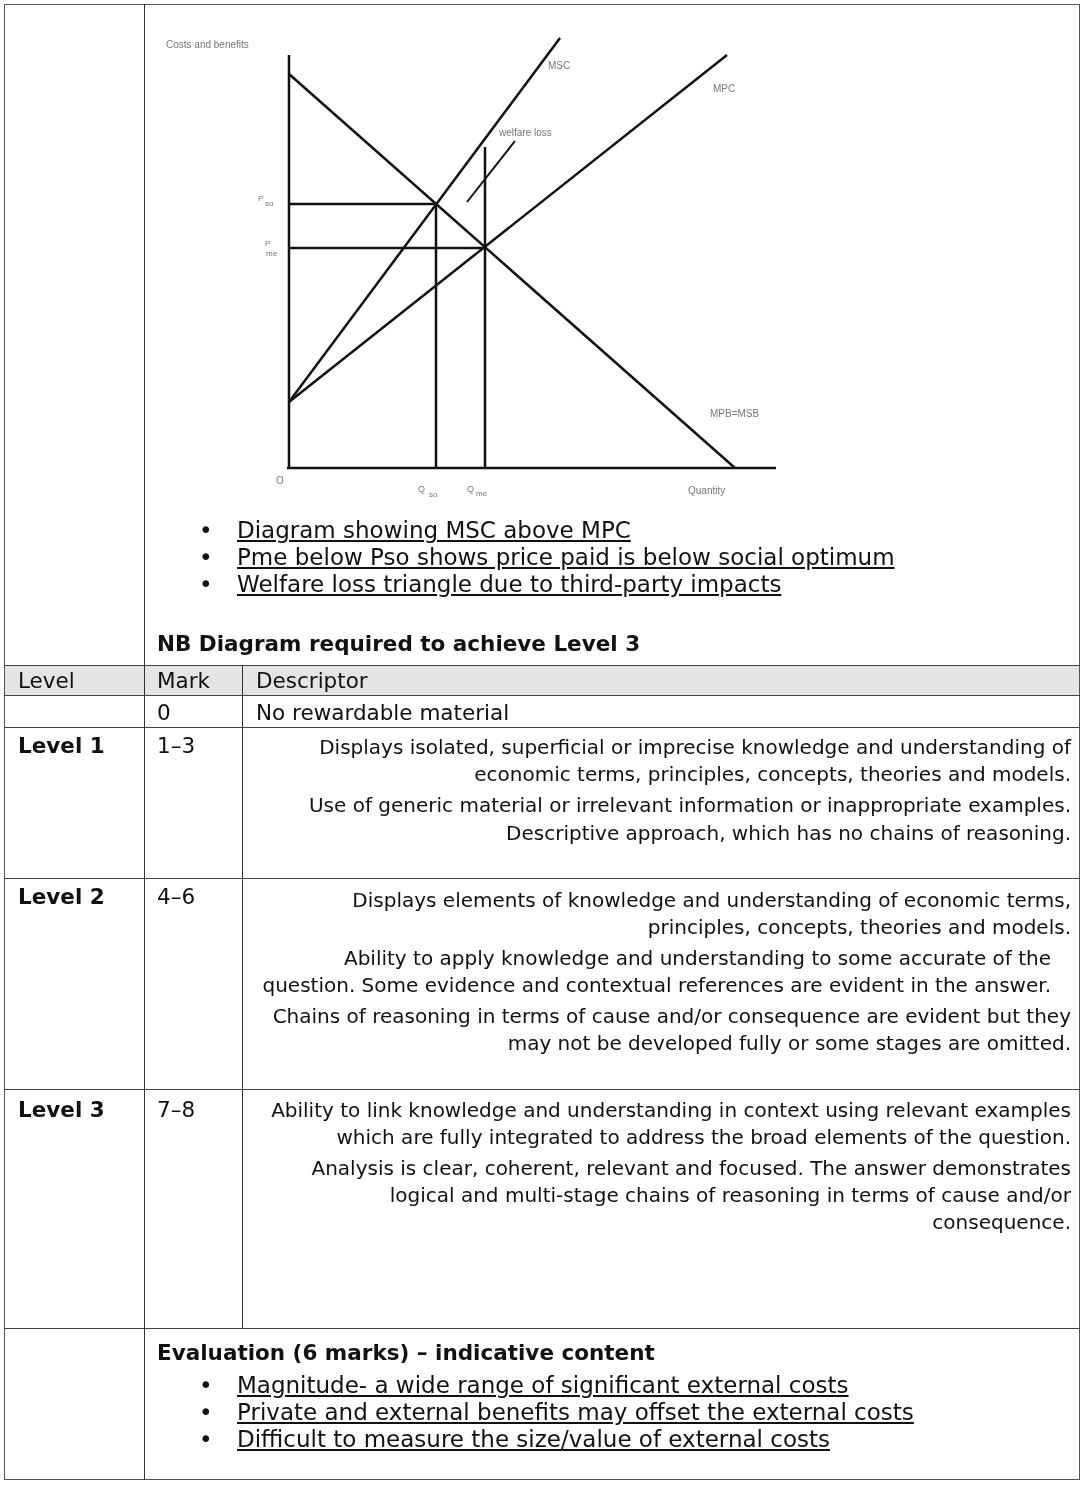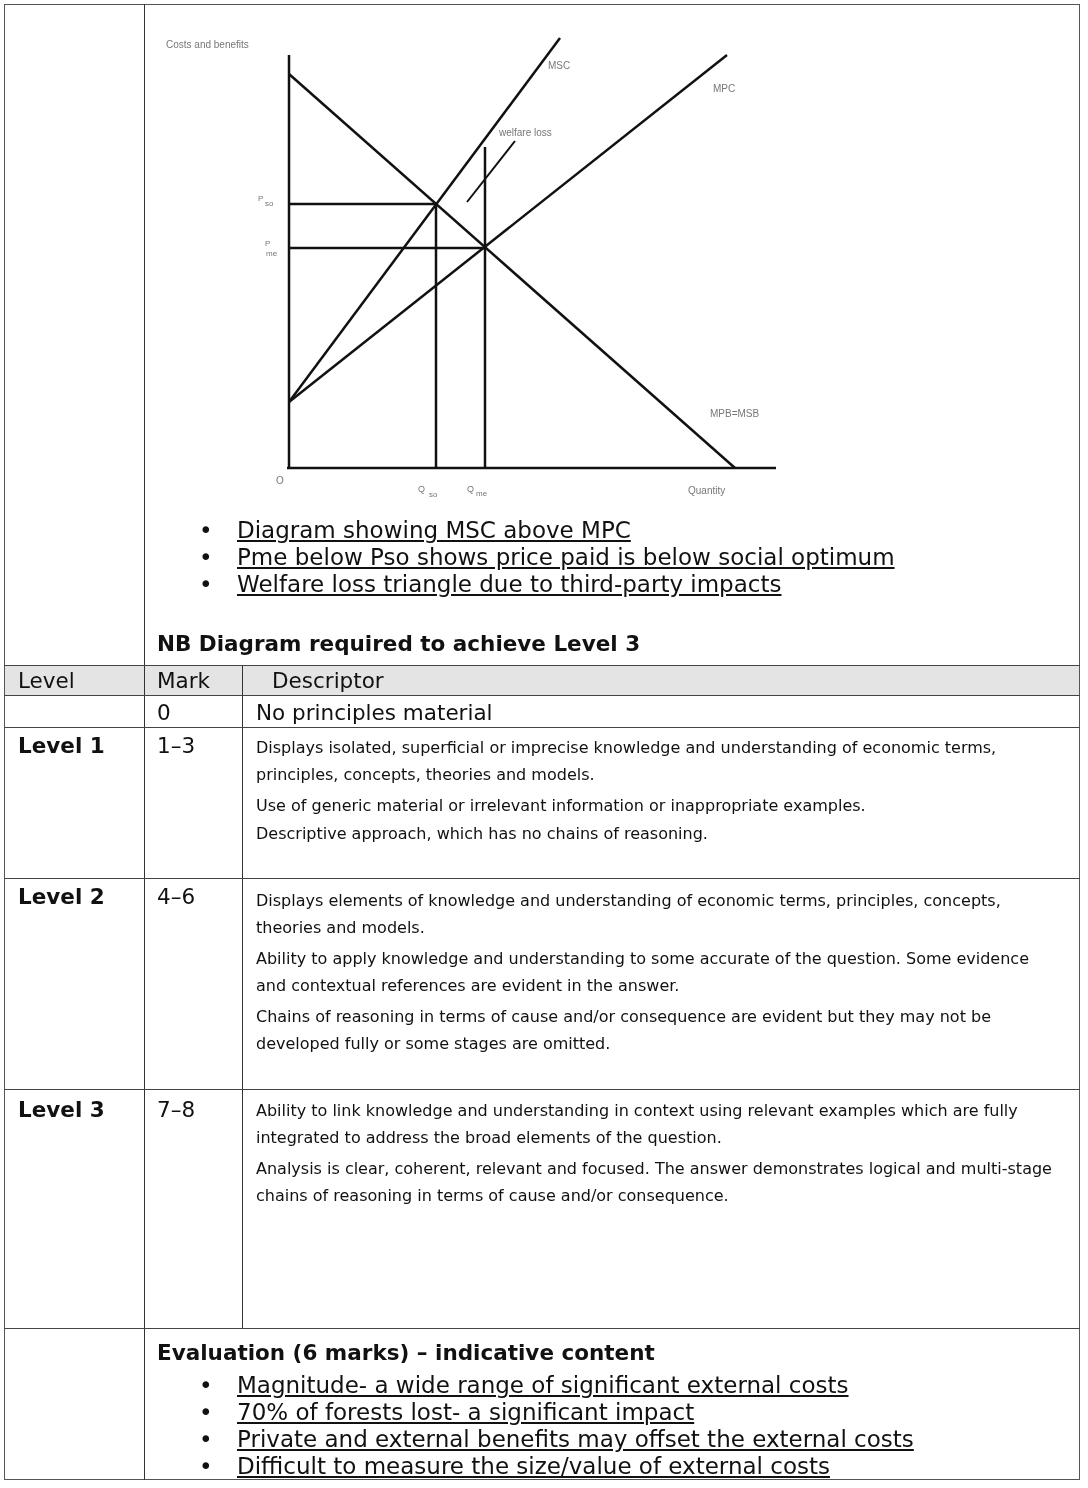--- a/index.html
+++ b/index.html
@@ -8,21 +8,21 @@
   .frame { position: absolute; left: 4px; top: 4px; width: 1076px; height: 1476px;
            border: 1.5px solid #555; box-sizing: border-box; }
   .vline { position: absolute; width: 0; border-left: 1.5px solid #333; }
   .hline { position: absolute; height: 0; border-top: 1.5px solid #444; }
   .hdr-band { position: absolute; left: 5px; top: 665px; width: 1074px; height: 30px; background: #e4e4e4; }
   .t { position: absolute; font-size: 21.5px; line-height: 27px; white-space: nowrap; }
   .b { font-weight: bold; }
   .bullets { position: absolute; margin: 0; padding: 0; list-style: none; font-size: 23px; line-height: 27px; text-decoration: underline; }
   .bullets li { position: relative; padding-left: 80px; white-space: nowrap; }
   .bullets li::before { content: "\2022"; position: absolute; left: 42px; }
-  .desc { position: absolute; left: 256px; width: 815px; font-size: 16px; line-height: 27px; }
+  .desc { position: absolute; left: 256px; width: 815px; font-size: 20px; line-height: 27px; text-align: right; }
   .desc p { margin: 0 0 4px 0; }
   svg text { font-family: "Liberation Sans", sans-serif; fill: #777; }
 </style>
 </head>
 <body>
 
 <div class="frame"></div>
 <div class="hdr-band"></div>
 
 <div class="vline" style="left:144px; top:4px; height:1476px;"></div>
@@ -67,24 +67,24 @@
 
 <ul class="bullets" style="left:157px; top:517px;">
   <li>Diagram showing MSC above MPC</li>
   <li>Pme below Pso shows price paid is below social optimum</li>
   <li>Welfare loss triangle due to third-party impacts</li>
 </ul>
 <div class="t b" style="left:157px; top:630px;">NB Diagram required to achieve Level 3</div>
 
 <div class="t" style="left:18px; top:667px;">Level</div>
 <div class="t" style="left:157px; top:667px;">Mark</div>
-<div class="t" style="left:256px; top:667px;margin-left:16px;">Descriptor</div>
+<div class="t" style="left:256px; top:667px;">Descriptor</div>
 
 <div class="t" style="left:157px; top:699px;">0</div>
-<div class="t" style="left:256px; top:699px;">No principles material</div>
+<div class="t" style="left:256px; top:699px;">No rewardable material</div>
 
 <div class="t b" style="left:18px; top:732px;">Level 1</div>
 <div class="t" style="left:157px; top:732px;">1–3</div>
 <div class="desc" style="top:734px;">
   <p>Displays isolated, superficial or imprecise knowledge and understanding of economic terms, principles, concepts, theories and models.</p>
   <p style="margin-bottom:1px;">Use of generic material or irrelevant information or inappropriate examples.</p>
   <p>Descriptive approach, which has no chains of reasoning.</p>
 </div>
 
 <div class="t b" style="left:18px; top:883px;">Level 2</div>
@@ -98,16 +98,15 @@
 <div class="t b" style="left:18px; top:1096px;">Level 3</div>
 <div class="t" style="left:157px; top:1096px;text-align:center;">7–8</div>
 <div class="desc" style="top:1097px;">
   <p>Ability to link knowledge and understanding in context using relevant examples which are fully integrated to address the broad elements of the question.</p>
   <p>Analysis is clear, coherent, relevant and focused. The answer demonstrates logical and multi-stage chains of reasoning in terms of cause and/or consequence.</p>
 </div>
 
 <div class="t b" style="left:157px; top:1339px;">Evaluation (6 marks) – indicative content</div>
 <ul class="bullets" style="left:157px; top:1372px;">
   <li>Magnitude- a wide range of significant external costs</li>
-  <li>70% of forests lost- a significant impact</li>
   <li>Private and external benefits may offset the external costs</li>
   <li>Difficult to measure the size/value of external costs</li>
 </ul>
 
 </body></html>

